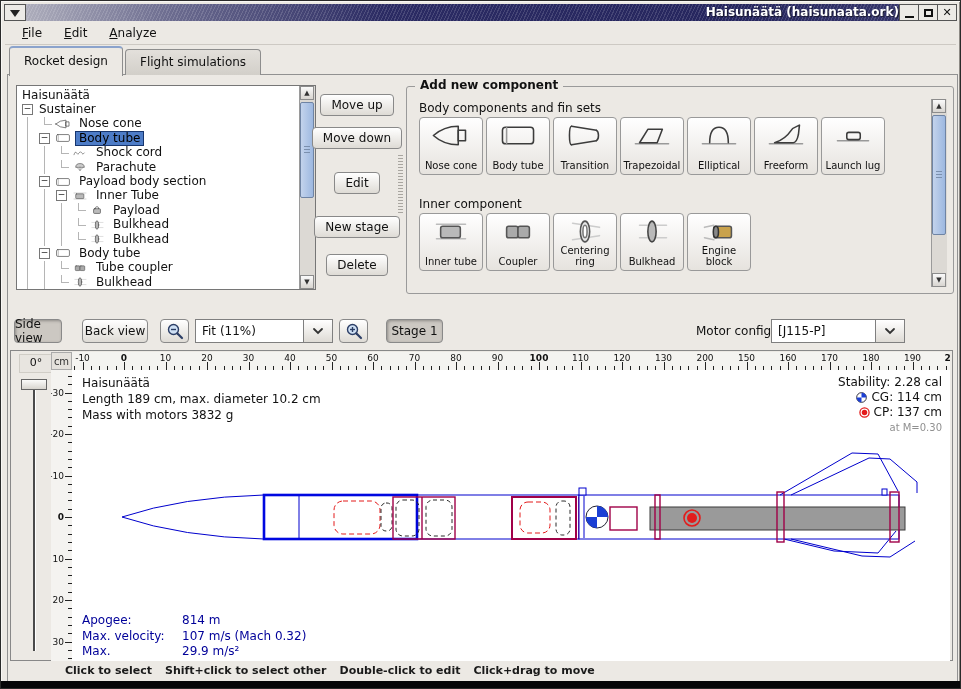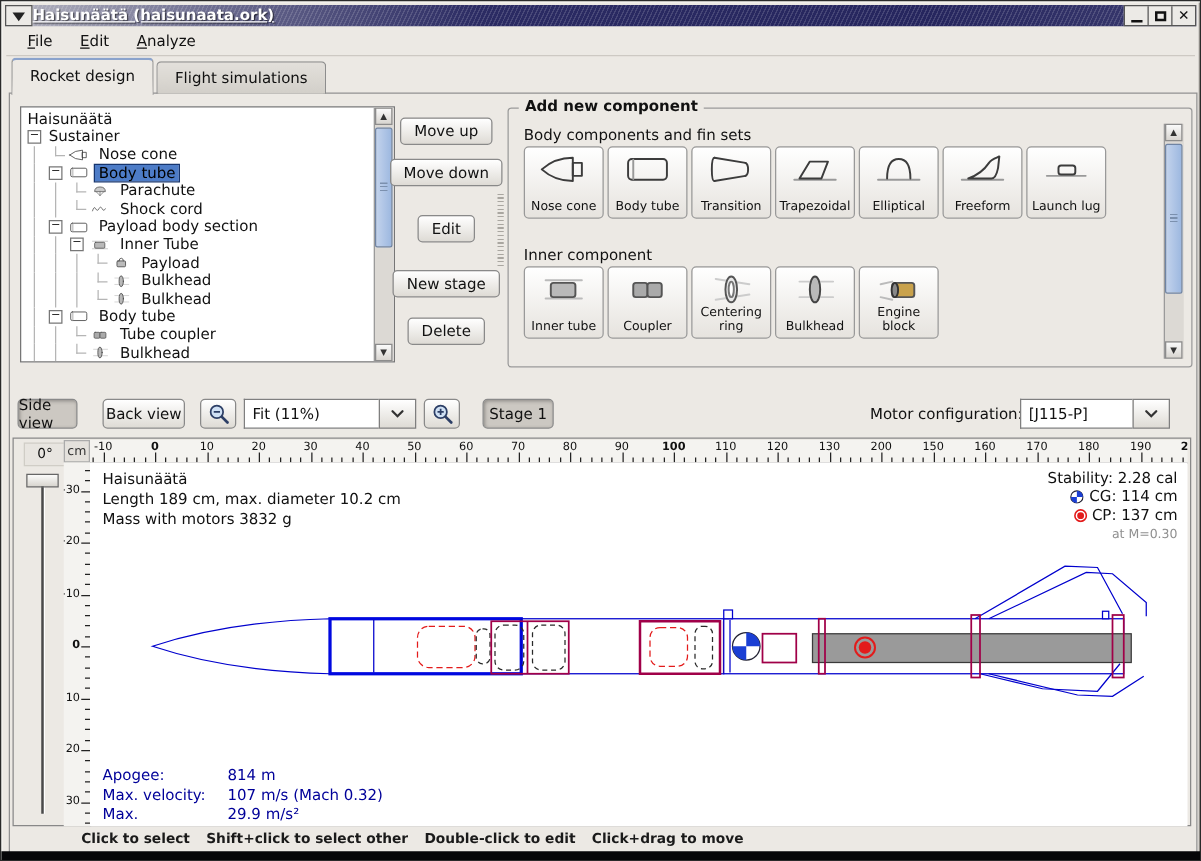--- a/index.html
+++ b/index.html
@@ -6,22 +6,22 @@
   .window{position:relative;width:961px;height:689px;background:#ece9e4;border:1px solid #2a2a2a;
     box-sizing:border-box;font-family:"DejaVu Sans","Liberation Sans",sans-serif;overflow:hidden;
     box-shadow:inset 1px 1px 0 #f8f7f4, inset -1px -1px 0 #8d8a85;}
   
   #titlebar{position:absolute;left:3px;top:3px;right:3px;height:17px;display:flex;align-items:stretch;
     background:
       repeating-linear-gradient(115deg, rgba(255,255,255,.14) 0 1px, rgba(0,0,0,0) 1px 3px),
       linear-gradient(90deg,#b7b7c2 0%,#6a6a8e 18%,#2b2b63 40%,#26265e 78%,#3b3b6f 100%);}
   .win-menu-btn{width:20px;background:#eceae6;border:1px solid #555;display:flex;align-items:center;justify-content:center;}
   .win-menu-btn .tri{width:0;height:0;border-left:5px solid transparent;border-right:5px solid transparent;border-top:7px solid #222;margin-top:1px;}
-  .title-text{flex:1;text-align:left;color:#fff;font-size:12px;font-weight:bold;line-height:17px;
-    text-shadow:1px 1px 1px rgba(0,0,0,.6);overflow:hidden;white-space:nowrap;text-decoration:underline;}
+  .title-text{flex:1;text-align:right;color:#fff;font-size:12px;font-weight:bold;line-height:17px;
+    text-shadow:1px 1px 1px rgba(0,0,0,.6);overflow:hidden;white-space:nowrap;}
   .win-ctrls{display:flex;background:#eceae6;border:1px solid #555;}
   .wbtn{width:18px;display:flex;align-items:center;justify-content:center;border-right:1px solid #555;cursor:default;}
   .wbtn:last-child{border-right:none;}
   .glyph-min{width:9px;height:2px;background:#111;margin-top:9px;}
   .glyph-max{width:9px;height:8px;border:2px solid #111;box-sizing:border-box;}
   .glyph-close{font-size:11px;font-weight:bold;color:#111;line-height:11px;}
   
   #menubar{position:absolute;left:4px;top:21px;right:4px;height:22px;display:flex;align-items:center;
     background:#ece9e4;border-bottom:1px solid #cdc9c3;padding-left:6px;font-size:12px;}
   .menu-item{padding:2px 11px;color:#111;}
@@ -190,39 +190,39 @@
             </span>
             <span class="tlabel sel">Body tube</span>
           </div>
           <div class="trow">
             <span class="tcell guide"></span>
             <span class="tcell guide"></span>
             <span class="tcell stub"></span>
             <span class="ticon">
               <svg width="18" height="12" viewBox="0 0 40 28">
                 <g fill="none" stroke="#3c3c3c" stroke-width="1.5" stroke-linecap="round" stroke-linejoin="round">
+                  <path d="M6 18 Q9 8 12 14 T18 14 Q21 8 24 14 T30 14" fill="none" stroke="#555"></path>
+                </g>
+              </svg>
+            </span>
+            <span class="tlabel">Shock cord</span>
+          </div>
+          <div class="trow">
+            <span class="tcell guide"></span>
+            <span class="tcell guide"></span>
+            <span class="tcell stub"></span>
+            <span class="ticon">
+              <svg width="18" height="12" viewBox="0 0 40 28">
+                <g fill="none" stroke="#3c3c3c" stroke-width="1.5" stroke-linecap="round" stroke-linejoin="round">
                   <path d="M10 14 Q10 6 20 6 Q30 6 30 14 Z" fill="#ccc" stroke="#555"></path>
                   <path d="M12 14 L20 22 M28 14 L20 22 M20 14 L20 22" fill="none" stroke="#777"></path>
                 </g>
               </svg>
             </span>
             <span class="tlabel">Parachute</span>
-          </div>
-          <div class="trow">
-            <span class="tcell guide"></span>
-            <span class="tcell guide"></span>
-            <span class="tcell stub"></span>
-            <span class="ticon">
-              <svg width="18" height="12" viewBox="0 0 40 28">
-                <g fill="none" stroke="#3c3c3c" stroke-width="1.5" stroke-linecap="round" stroke-linejoin="round">
-                  <path d="M6 18 Q9 8 12 14 T18 14 Q21 8 24 14 T30 14" fill="none" stroke="#555"></path>
-                </g>
-              </svg>
-            </span>
-            <span class="tlabel">Shock cord</span>
           </div>
           <div class="trow">
             <span class="tcell guide"></span>
             <span class="tcell expwrap">
               <span class="exp">−</span>
             </span>
             <span class="ticon">
               <svg width="18" height="12" viewBox="0 0 40 28">
                 <g fill="none" stroke="#3c3c3c" stroke-width="1.5" stroke-linecap="round" stroke-linejoin="round">
                   <rect x="5" y="6" width="30" height="16" rx="3"></rect>
@@ -515,21 +515,21 @@
       <div class="tbtn" style="left:331px;width:29px;">
         <svg width="18" height="18" viewBox="0 0 18 18">
           <circle cx="7.5" cy="7.5" r="5" fill="#cfe0f4" stroke="#2c3e66" stroke-width="1.4"></circle>
           <line x1="11.5" y1="11.5" x2="16" y2="16" stroke="#2c3e66" stroke-width="2.2" stroke-linecap="round"></line>
           <line x1="5" y1="7.5" x2="10" y2="7.5" stroke="#2c3e66" stroke-width="1.4"></line>
           <line x1="7.5" y1="5" x2="7.5" y2="10" stroke="#2c3e66" stroke-width="1.4"></line>
         </svg>
       </div>
       <div class="tbtn pressed" style="left:378px;width:57px;">Stage 1</div>
       <div id="motorlabel">Motor configuration:</div>
-      <div class="combo" style="left:808px;width:120px;">
+      <div class="combo" style="left:763px;width:134px;">
         <div class="val">[J115-P]</div>
         <div class="arrow">
           <svg width="12" height="8" viewBox="0 0 12 8">
             <polyline points="2,2 6,6 10,2" fill="none" stroke="#333" stroke-width="1.8" stroke-linecap="round"></polyline>
           </svg>
         </div>
       </div>
     </div>
 
     <div id="viewpanel">

